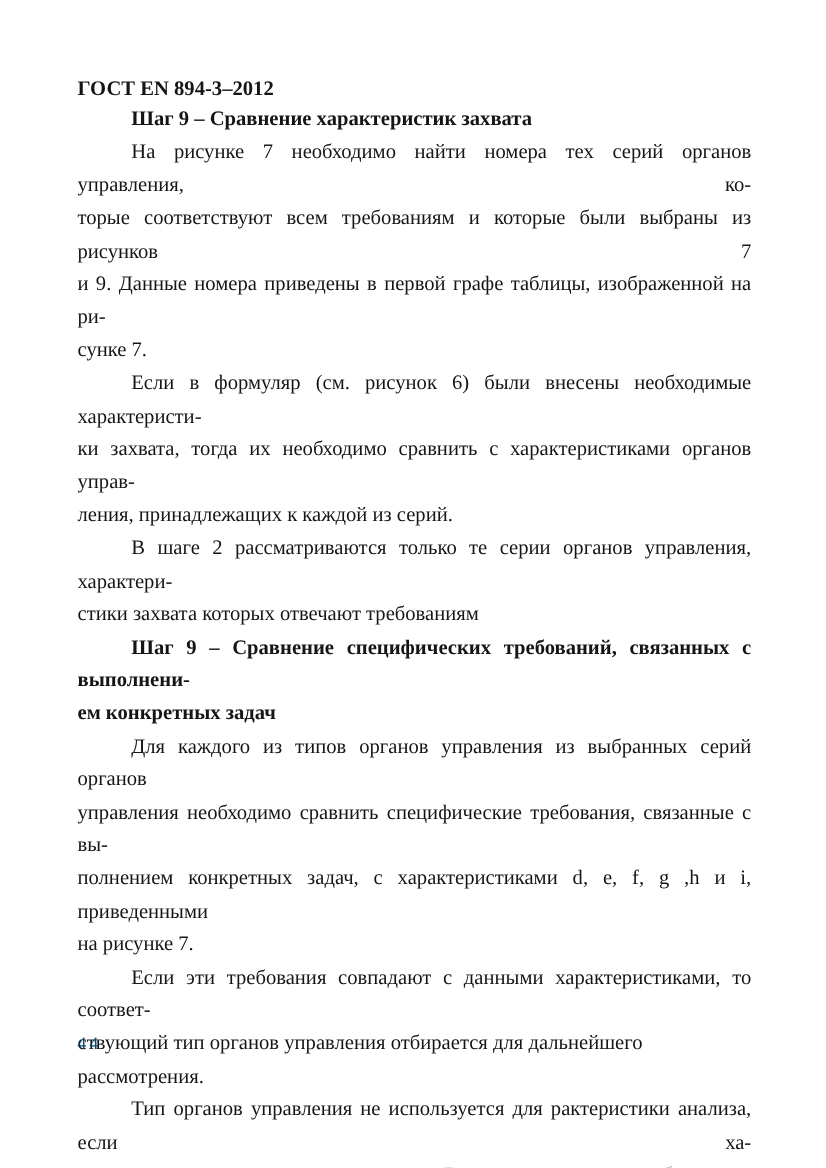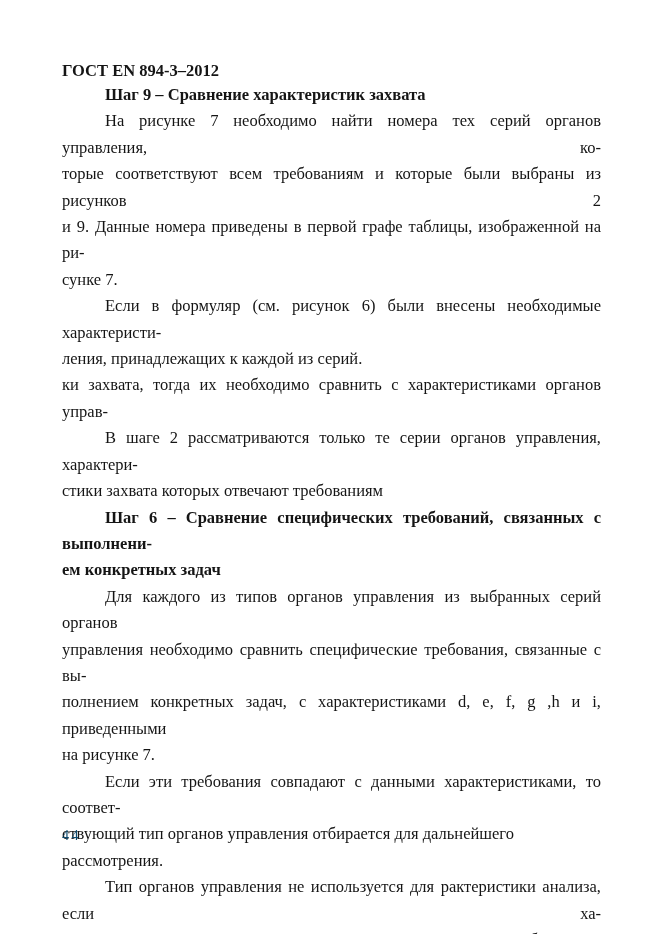--- a/index.html
+++ b/index.html
@@ -61,35 +61,35 @@
 <div class="page">
   <div class="content" id="doc-body">
       <div>
         <div class="line lastline bold header-line">ГОСТ EN 894-3–2012</div>
       </div>
       <div>
         <div class="line lastline indent bold">Шаг 9 – Сравнение характеристик захвата</div>
       </div>
       <div>
         <div class="line justify indent">На рисунке 7 необходимо найти номера тех серий органов управления, ко-</div>
-        <div class="line justify">торые соответствуют всем требованиям и которые были выбраны из рисунков 2</div>
+        <div class="line justify">торые соответствуют всем требованиям и которые были выбраны из рисунков 7</div>
         <div class="line justify">и 9. Данные номера приведены в первой графе таблицы, изображенной на ри-</div>
         <div class="line lastline">сунке 7.</div>
       </div>
       <div>
         <div class="line justify indent">Если в формуляр (см. рисунок 6) были внесены необходимые характеристи-</div>
+        <div class="line justify">ки захвата, тогда их необходимо сравнить с характеристиками органов управ-</div>
         <div class="line lastline">ления, принадлежащих к каждой из серий.</div>
-        <div class="line justify">ки захвата, тогда их необходимо сравнить с характеристиками органов управ-</div>
       </div>
       <div>
         <div class="line justify indent">В шаге 2 рассматриваются только те серии органов управления, характери-</div>
         <div class="line lastline">стики захвата которых отвечают требованиям</div>
       </div>
       <div>
-        <div class="line justify indent bold">Шаг 6 – Сравнение специфических требований, связанных с выполнени-</div>
+        <div class="line justify indent bold">Шаг 9 – Сравнение специфических требований, связанных с выполнени-</div>
         <div class="line lastline bold">ем конкретных задач</div>
       </div>
       <div>
         <div class="line justify indent">Для каждого из типов органов управления из выбранных серий органов</div>
         <div class="line justify">управления необходимо сравнить специфические требования, связанные с вы-</div>
         <div class="line justify">полнением конкретных задач, с характеристиками d, e, f, g ,h и i, приведенными</div>
         <div class="line lastline">на рисунке 7.</div>
       </div>
       <div>
         <div class="line justify indent">Если эти требования совпадают с данными характеристиками, то соответ-</div>

